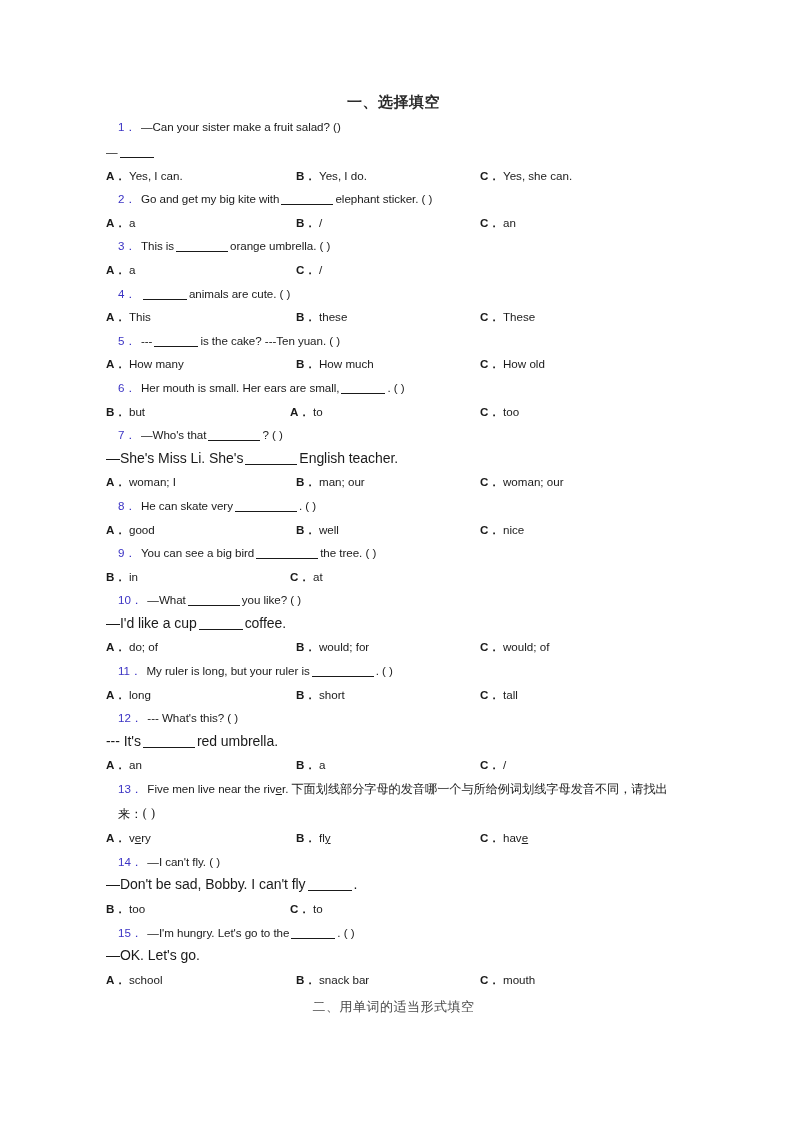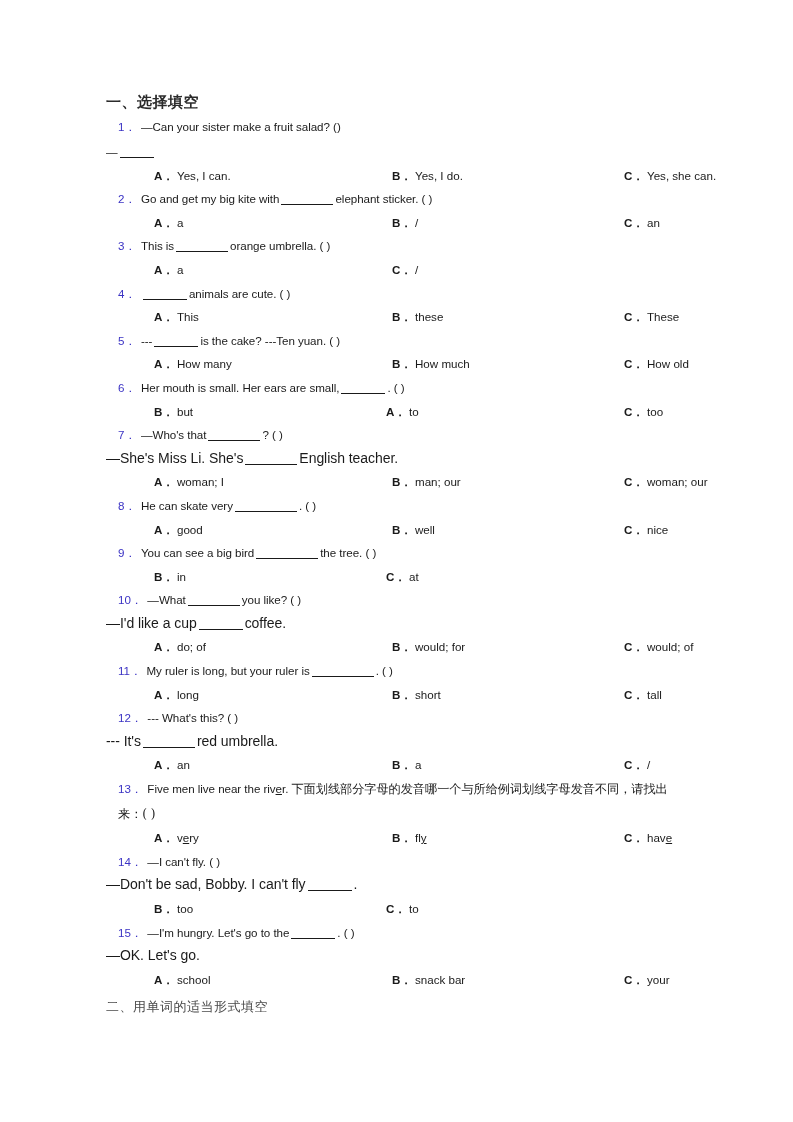--- a/index.html
+++ b/index.html
@@ -26,20 +26,21 @@
   
   .section-heading {
     font-family: "DejaVu Serif", "Liberation Serif", serif;
     font-size: 15px;
     font-weight: bold;
     color: #2b2b2b;
     letter-spacing: 0.5px;
     margin: 0 0 3px 0;
     line-height: 20px;
     white-space: nowrap;
+    text-align: center;
   }
   .section-heading.second {
     font-weight: normal;
     color: #4a4a4a;
     font-size: 13px;
     margin-top: 6px;
   }
 
   
   .q-line {
@@ -88,21 +89,20 @@
 
   
   .opt-row {
     display: flex;
     font-size: 11.6px;
     line-height: 23.6px;
     white-space: nowrap;
   }
   .opt {
     display: block;
-    margin-left: 48px;
   }
   .opt-a { width: 190px; flex: 0 0 190px; }
   .opt-b { width: 184px; flex: 0 0 184px; }
   .opt-c { flex: 0 0 auto; }
   .opt-letter {
     font-weight: bold;
     margin-right: 3px;
   }
   u.ul { text-decoration: underline; text-underline-offset: 1px; }
 
@@ -262,19 +262,19 @@
 
     <div class="q-line">
       <span class="q-num">15．</span><span>—I'm hungry. Let's go to the</span><span class="blank b-sm"></span><span>. (  )</span>
     </div>
     <div class="q-sub">
       <span>—OK. Let's go.</span>
     </div>
     <div class="opt-row">
       <span class="opt opt-a"><span class="opt-letter">A．</span><span>school</span></span>
       <span class="opt opt-b"><span class="opt-letter">B．</span><span>snack bar</span></span>
-      <span class="opt opt-c"><span class="opt-letter">C．</span><span>your</span></span>
+      <span class="opt opt-c"><span class="opt-letter">C．</span><span>mouth</span></span>
     </div>
 
     <div class="section-heading second">二、用单词的适当形式填空</div>
 
   </div>
 </div>
 
 </body></html>

